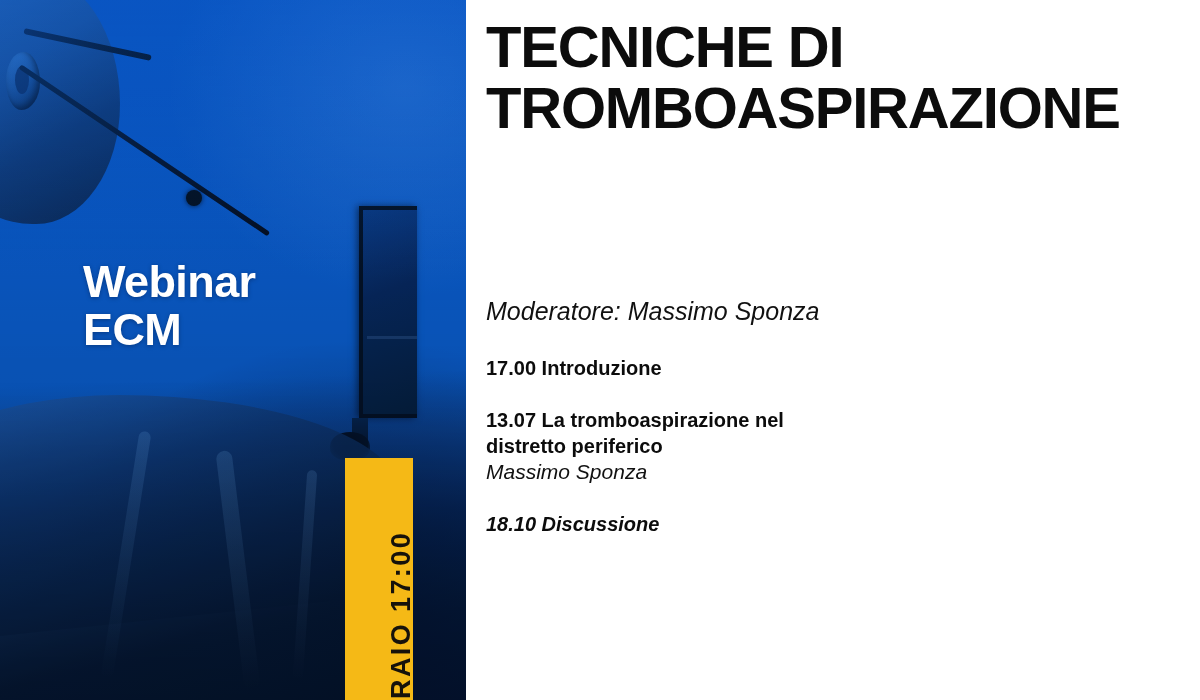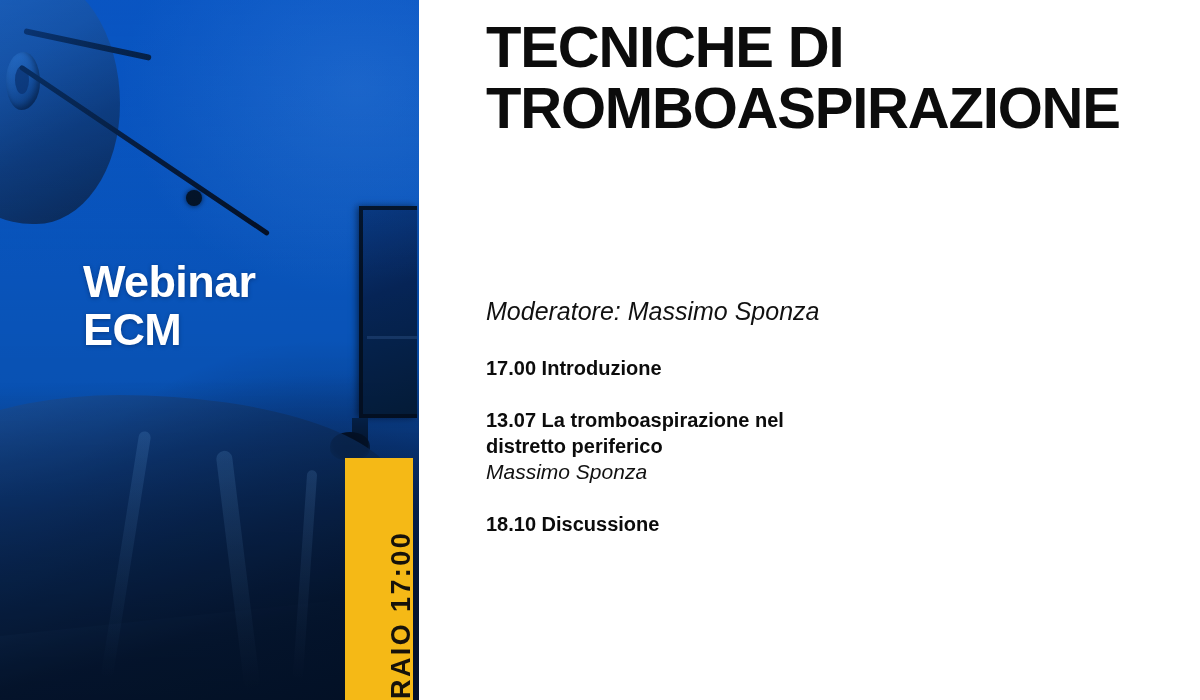--- a/index.html
+++ b/index.html
@@ -8,21 +8,21 @@
     font-family:"Liberation Sans", sans-serif;
     background:#ffffff;
     overflow:hidden;
     position:relative;
   }
 
   
   #poster { position:absolute; inset:0; width:1200px; height:700px; background:#ffffff; }
 
   #left-panel {
-    position:absolute; left:0; top:0; width:419px; height:700px;
+    position:absolute; left:0; top:0; width:466px; height:700px;
     overflow:hidden; background:#0a61ca;
   }
 
   
   .photo { position:absolute; inset:0; overflow:hidden; }
 
   .photo-base {
     position:absolute; inset:0;
     background:
       radial-gradient(ellipse 120% 70% at 78% 92%, rgba(3,20,52,.85) 0%, rgba(3,20,52,0) 62%),
@@ -189,21 +189,21 @@
     font-style:italic; font-size:25px; line-height:1.25; color:#111;
     margin-bottom:29px;
   }
   .session { margin-bottom:27px; }
   .session-title {
     font-weight:bold; font-size:20px; line-height:1.26; color:#0c0c0c;
   }
   .session-speaker {
     font-style:italic; font-size:21px; line-height:1.26; color:#111;
   }
-  .session.last { margin-bottom:0; }
+  .session.last { margin-bottom:0;font-style:italic; }
 </style>
 </head>
 <body>
 
 <div id="poster">
 
   <div id="left-panel">
 
     <div class="photo">
       <div class="photo-base"></div>

